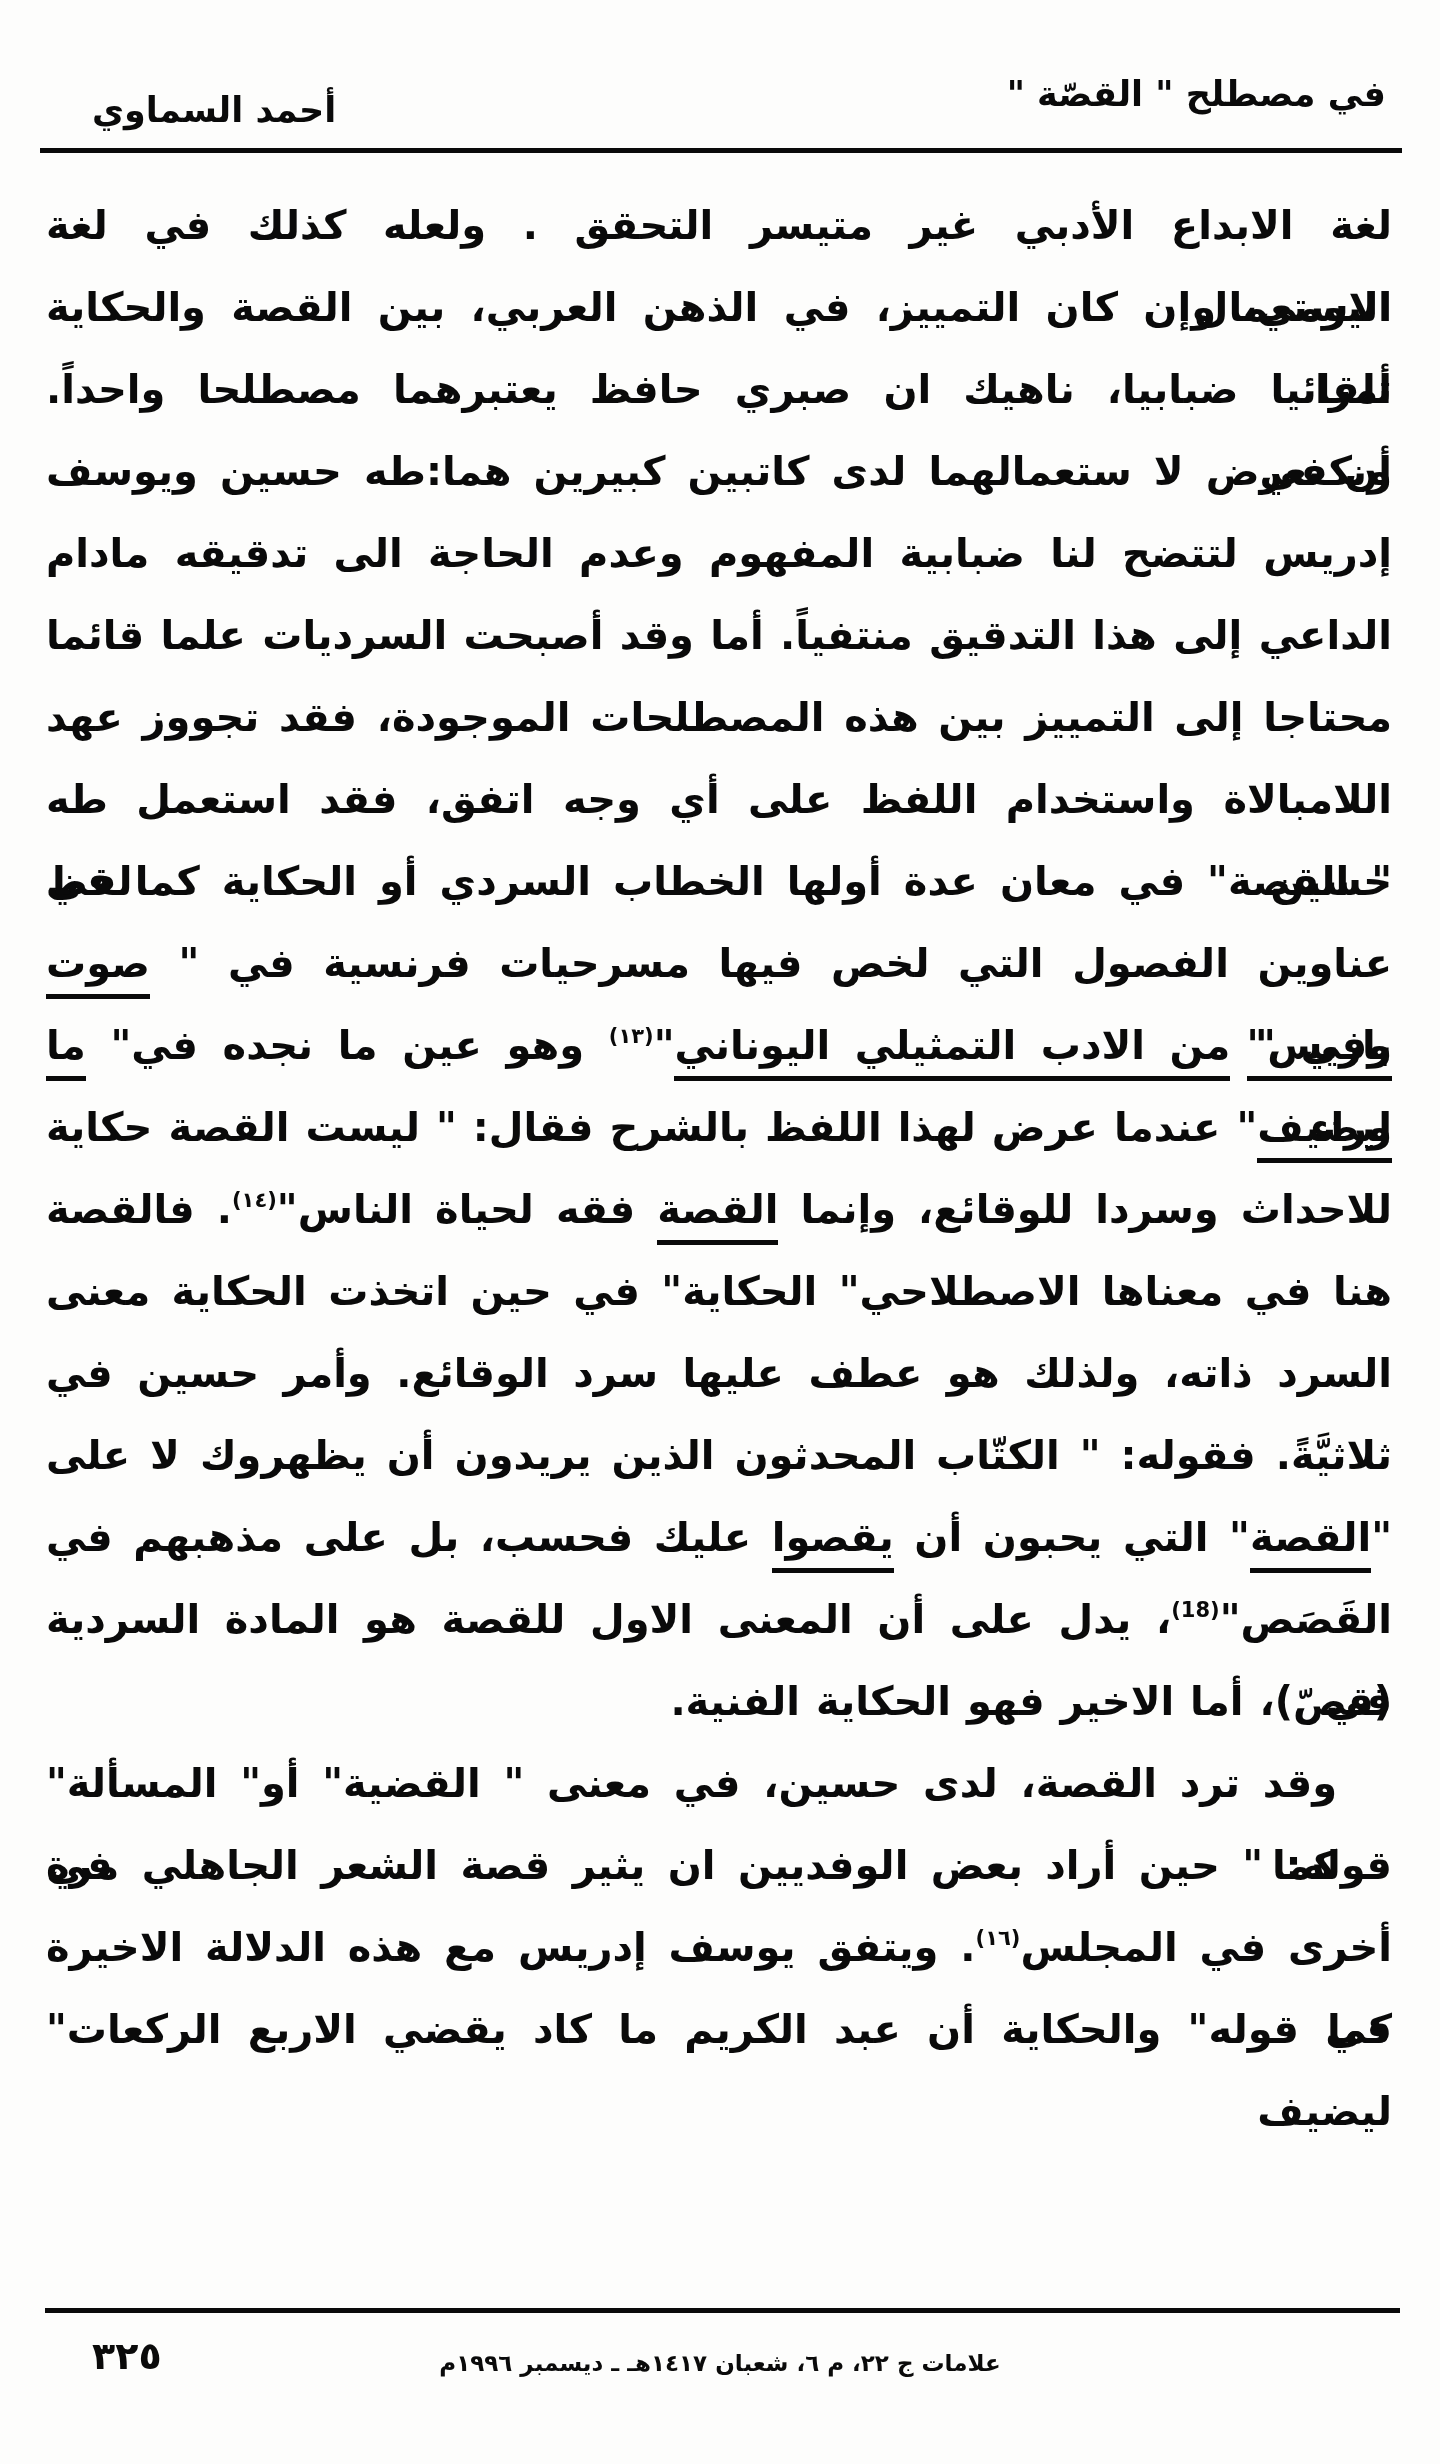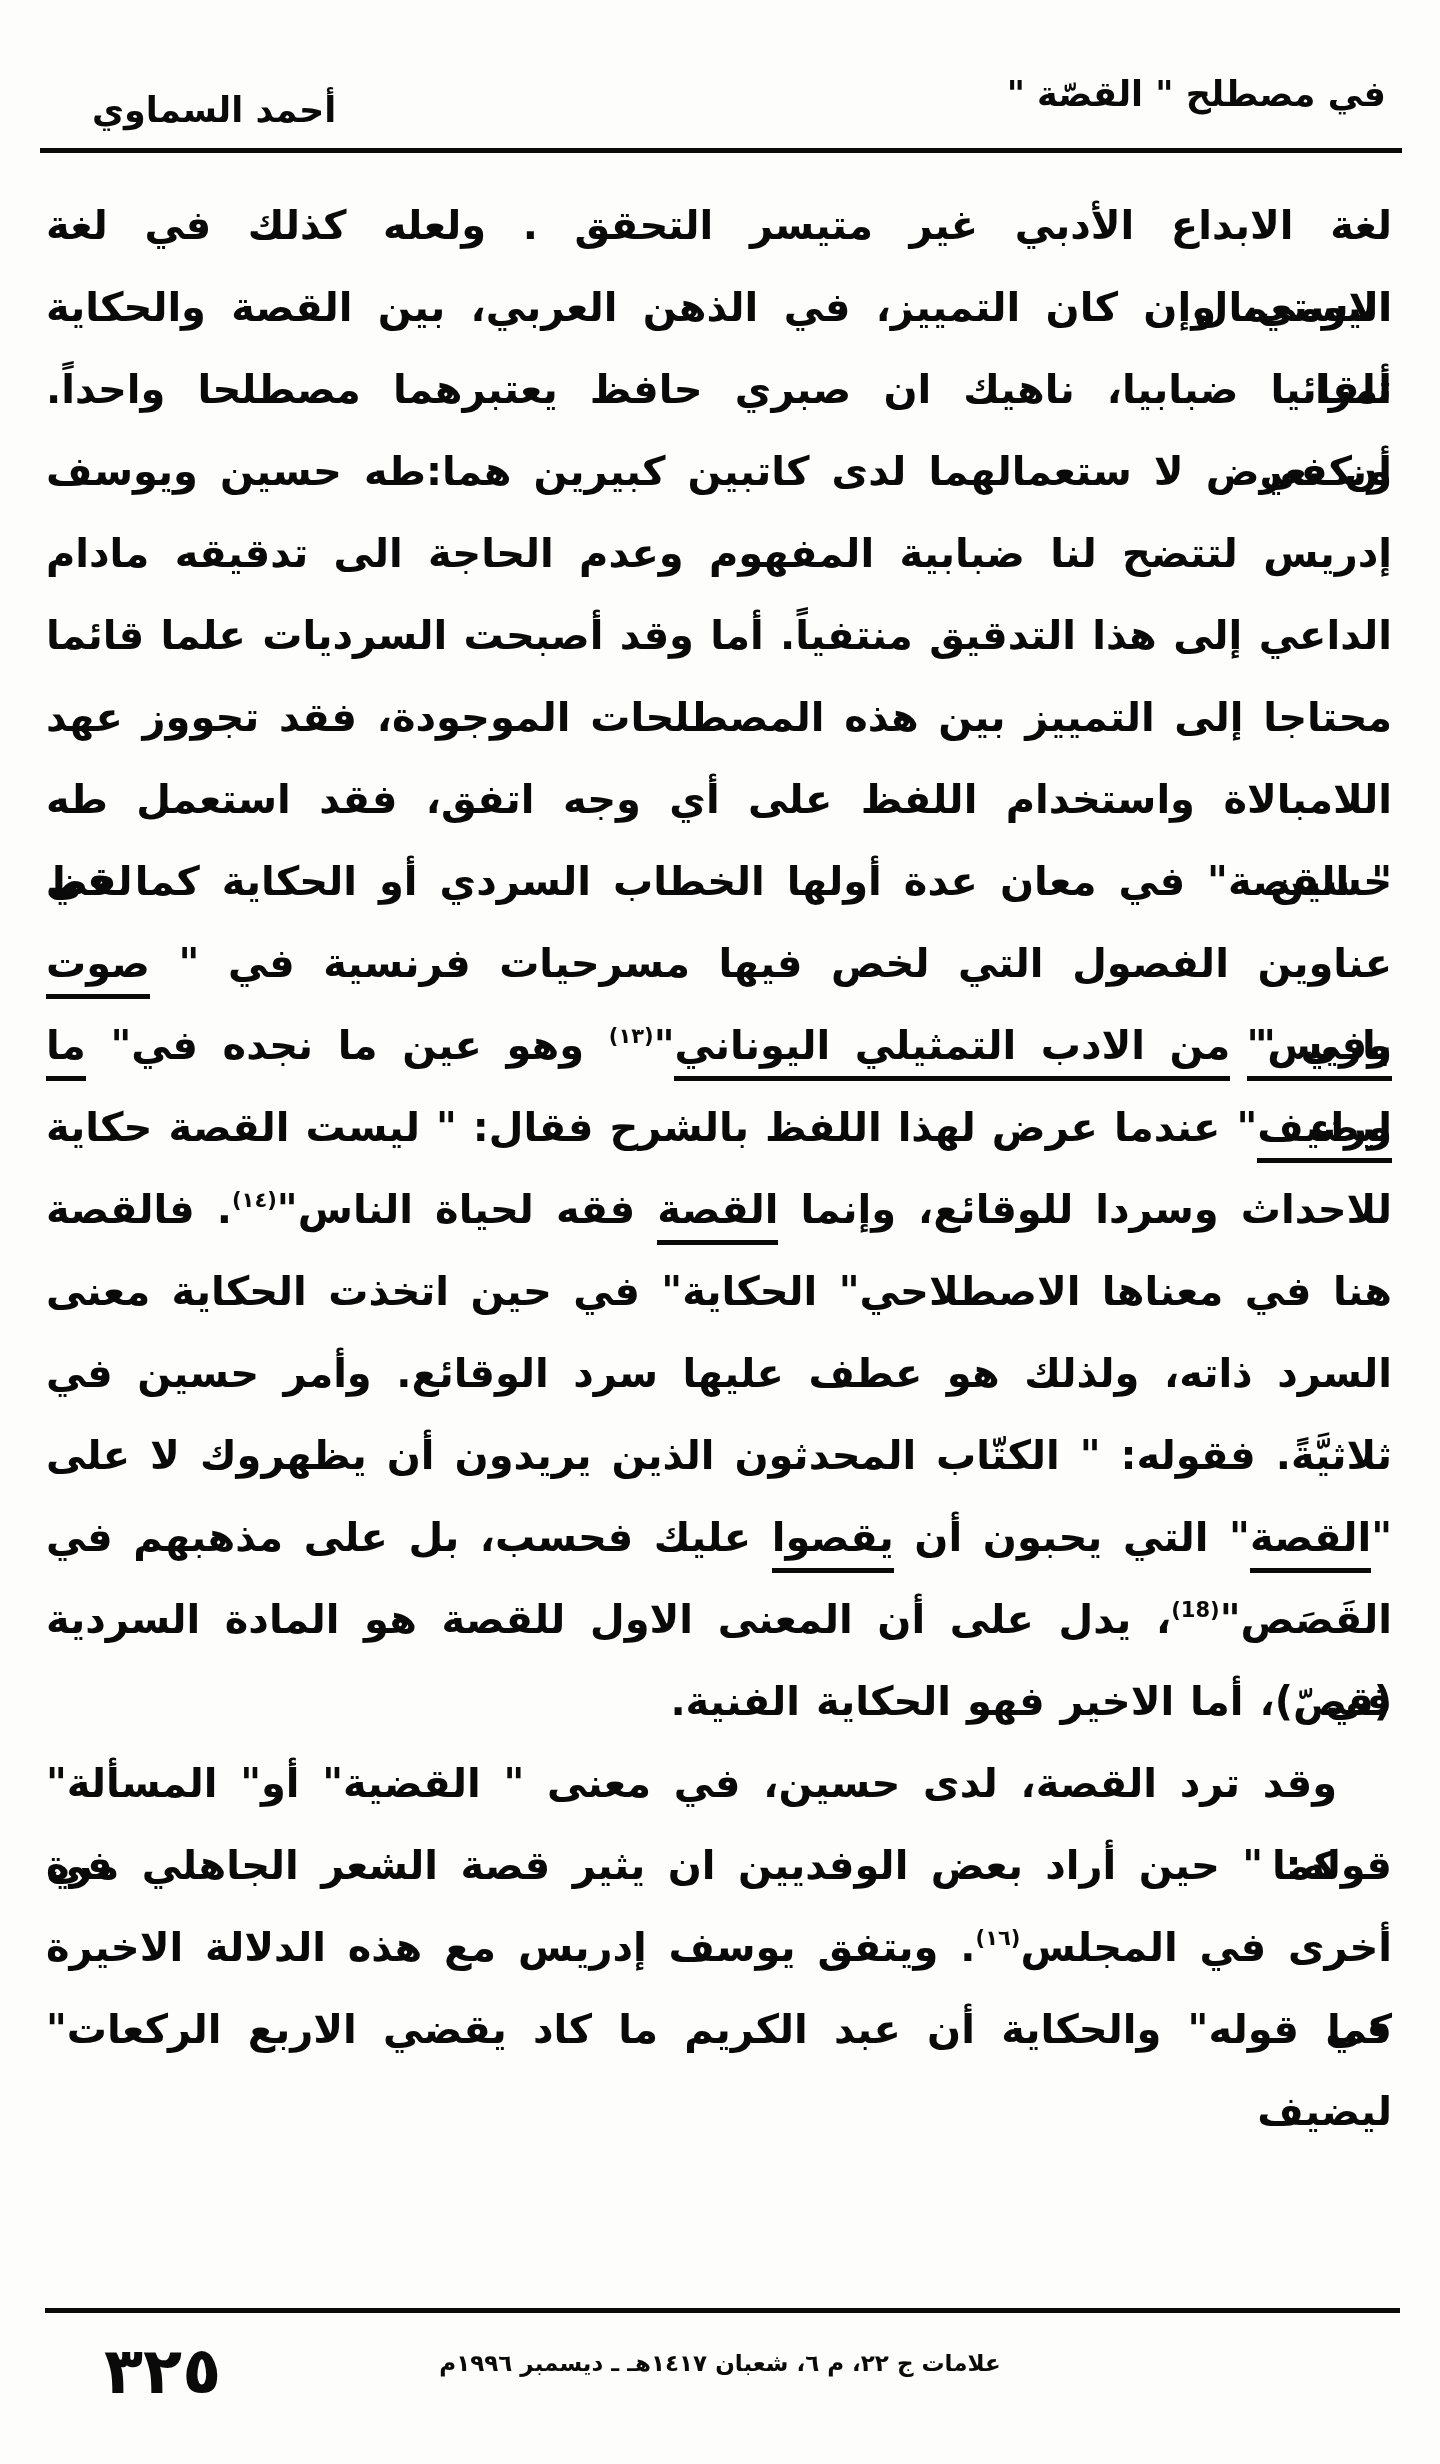--- a/index.html
+++ b/index.html
@@ -34,21 +34,21 @@
     text-align-last: justify;
     word-spacing: 2px;
   }
   .line.short  { text-align: left; text-align-last: right; }
   .line.indent { padding-right: 55px; }
   .u { border-bottom: 5px solid var(--ink); padding-bottom: 8px; }
   sup { font-size: 21px; line-height: 0; vertical-align: 16px; }
   
   .rule-bottom { position: absolute; top: 2308px; left: 45px; right: 40px; height: 5px; background: var(--ink); }
   .journal  { position: absolute; top: 2350px; left: 120px; right: 120px; text-align: center; font-size: 23px; white-space: nowrap; }
-  .page-num { position: absolute; top: 2334px; left: 104px; font-size: 64px; letter-spacing: 7px; }
+  .page-num { position: absolute; top: 2334px; left: 92px; font-size: 38px; letter-spacing: 7px; }
 </style>
 </head>
 <body>
 
 <div class="page">
 
   <div class="masthead">
     <div class="masthead-title">في مصطلح " القصّة "</div>
     <div class="masthead-author">أحمد السماوي</div>
   </div>

